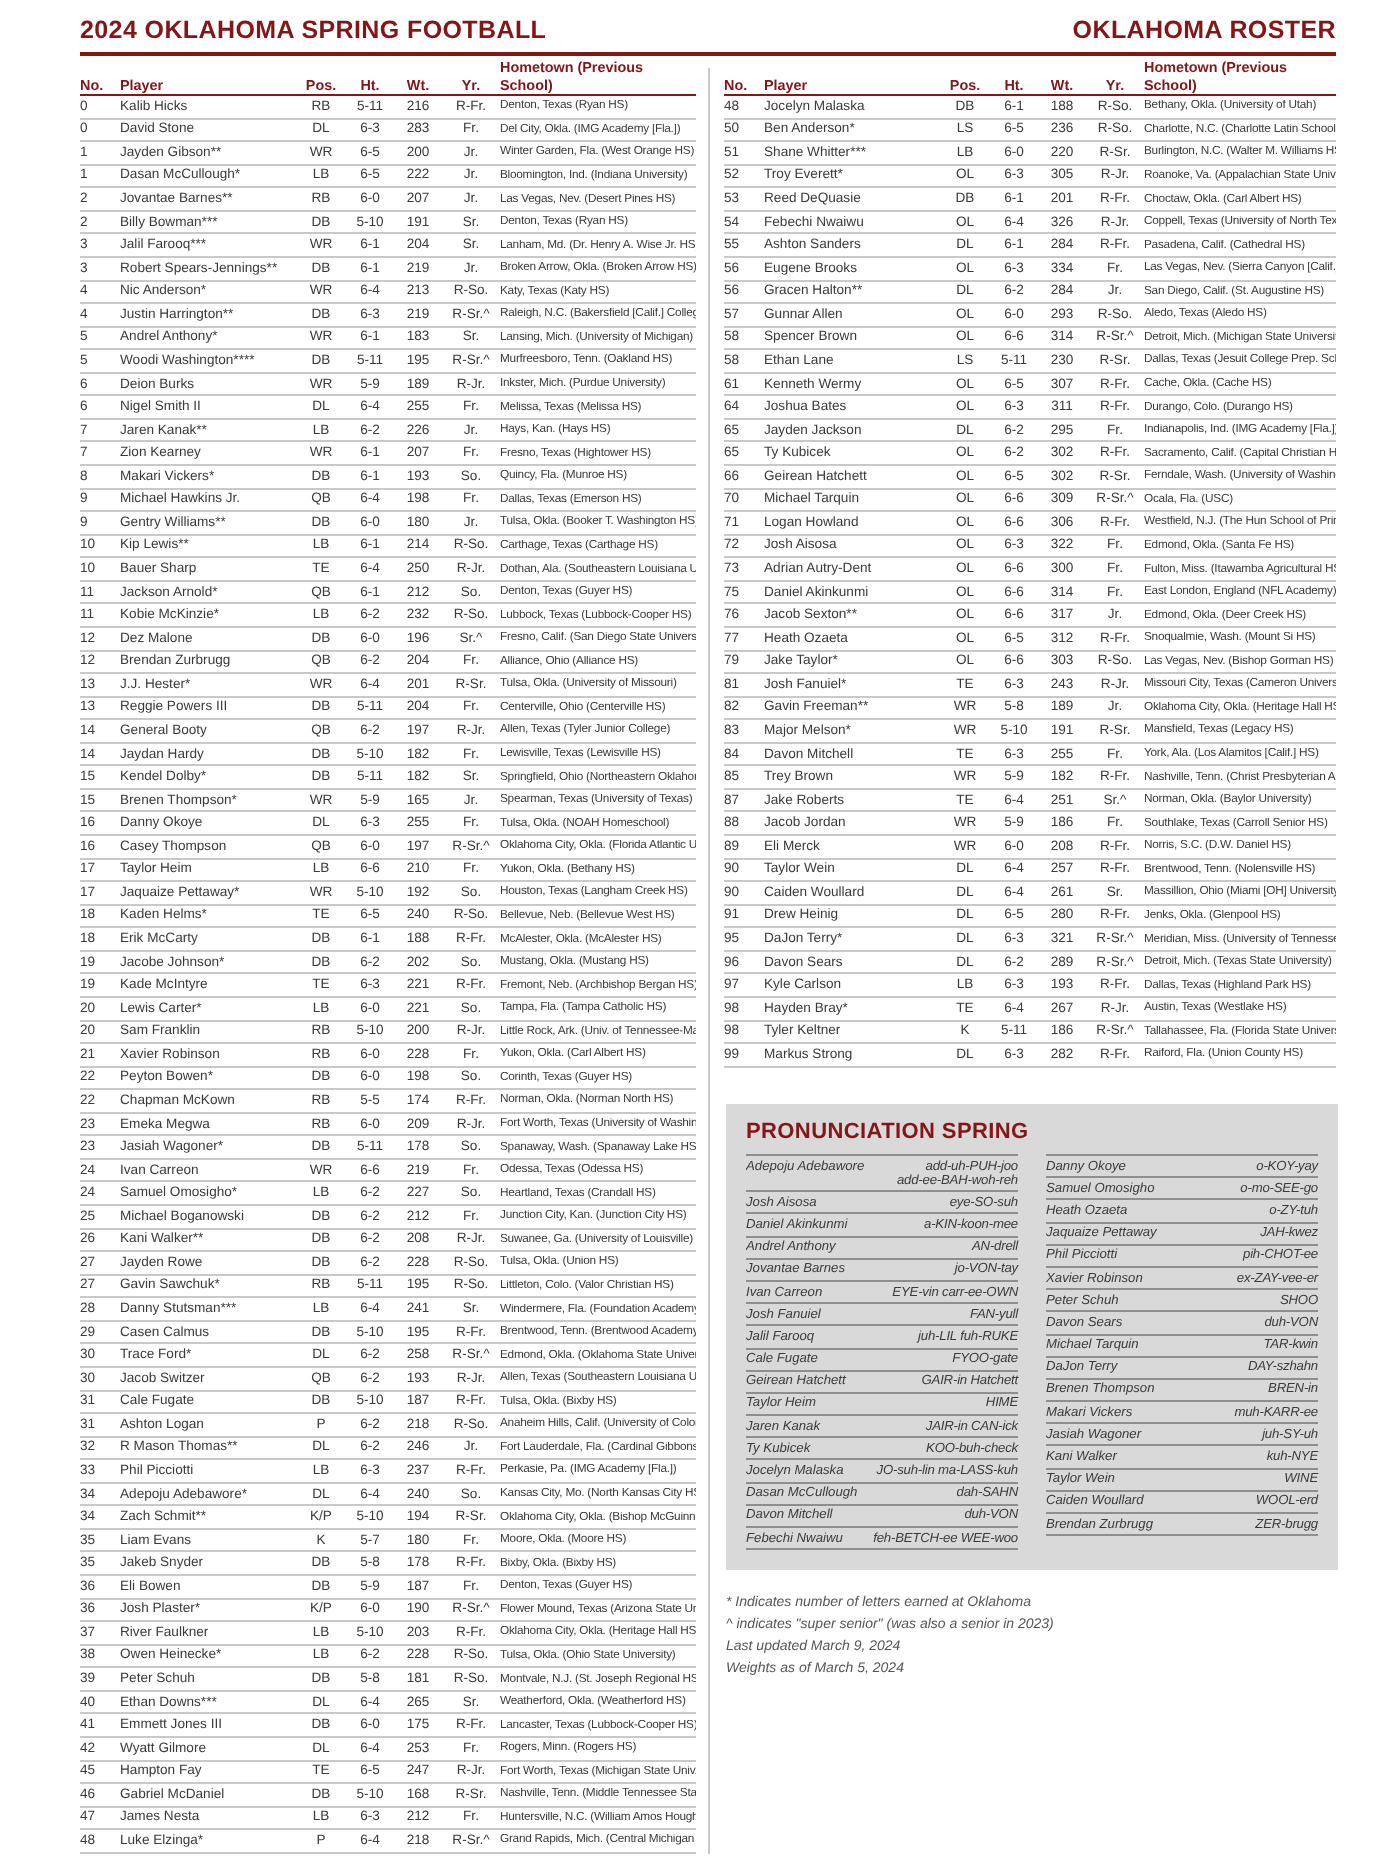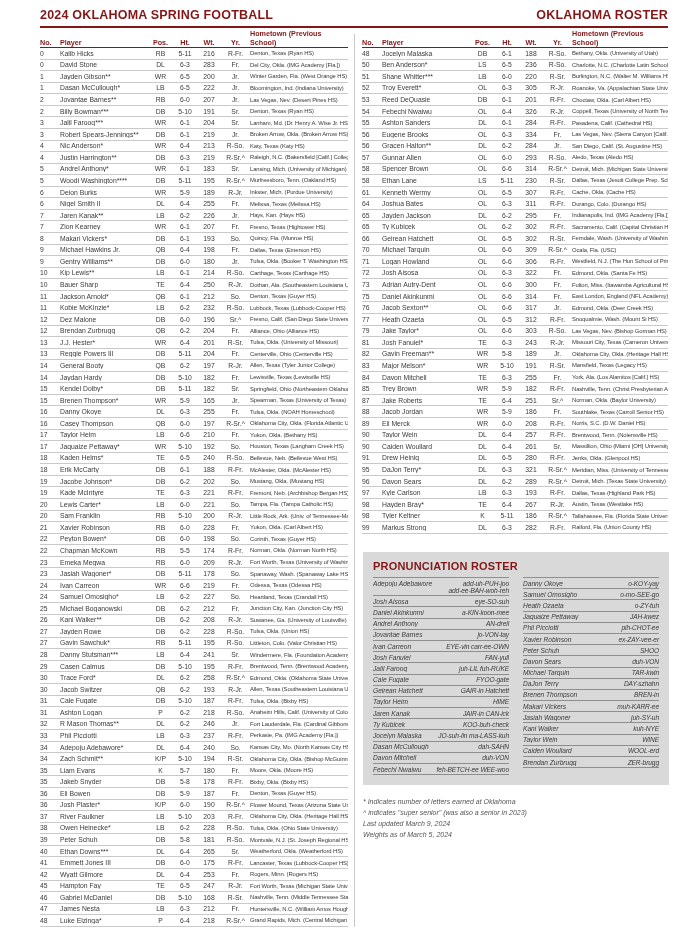--- a/index.html
+++ b/index.html
@@ -1169,21 +1169,21 @@
             <span class="c-wt">282</span>
             <span class="c-yr">R-Fr.</span>
             <span class="c-home">Raiford, Fla. (Union County HS)</span>
           </div>
         </div>
     </div>
 
   </div>
 
   <div class="pron-box">
-    <div class="pron-title">PRONUNCIATION ROSTER</div>
+    <div class="pron-title">PRONUNCIATION SPRING</div>
     <div class="pron-cols">
       <div class="pron-col" id="pron-left">
           <div class="pron-row">
             <span class="pron-name">Adepoju Adebawore</span>
             <span class="pron-say">add-uh-PUH-joo
 add-ee-BAH-woh-reh</span>
           </div>
           <div class="pron-row">
             <span class="pron-name">Josh Aisosa</span>
             <span class="pron-say">eye-SO-suh</span>

